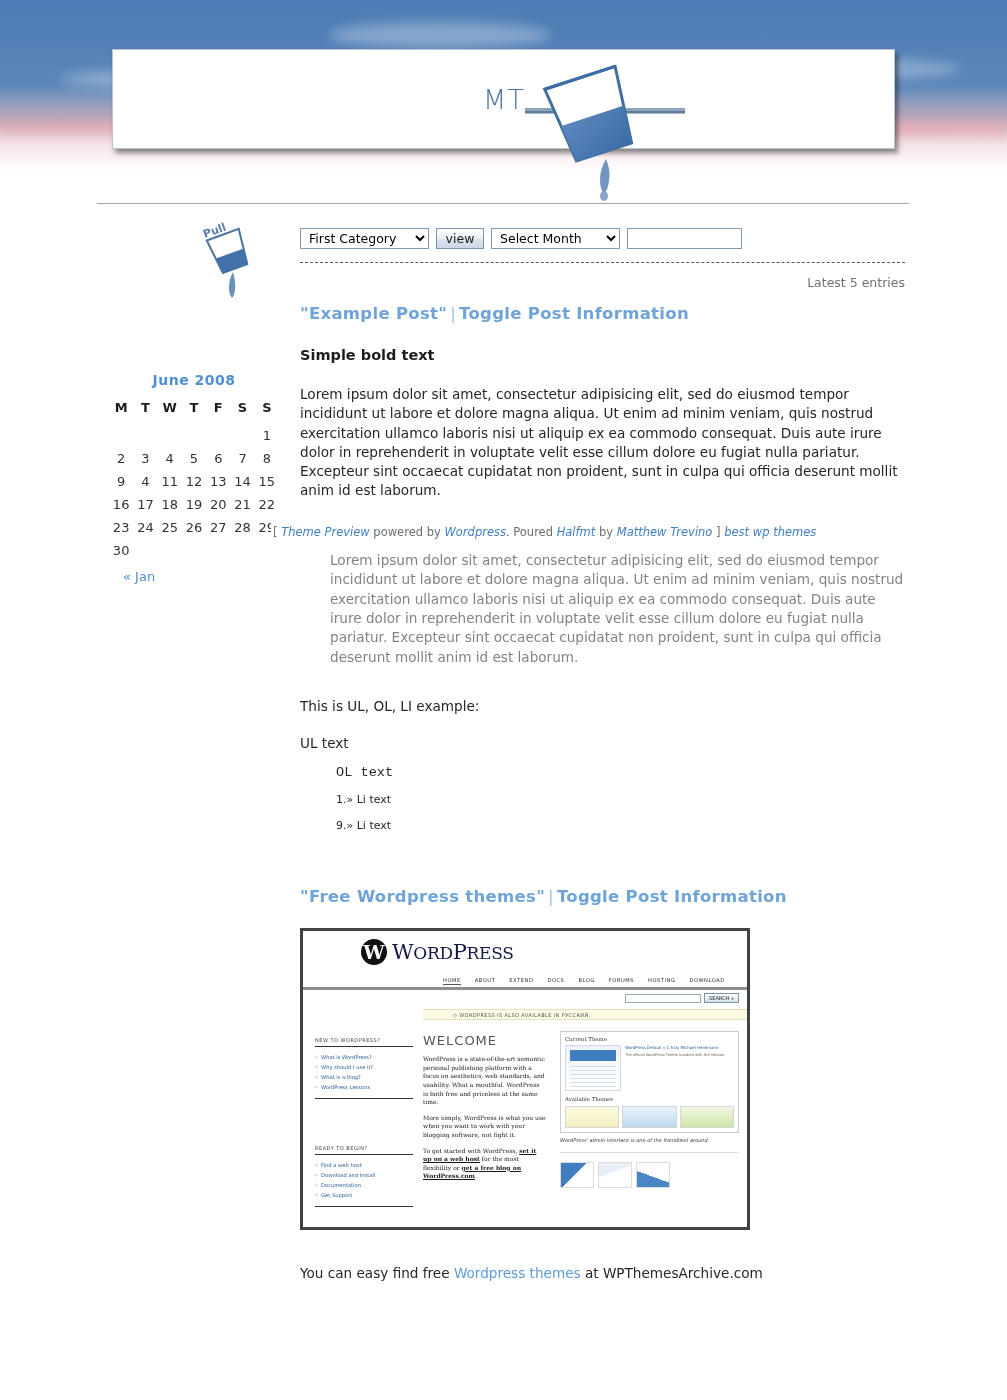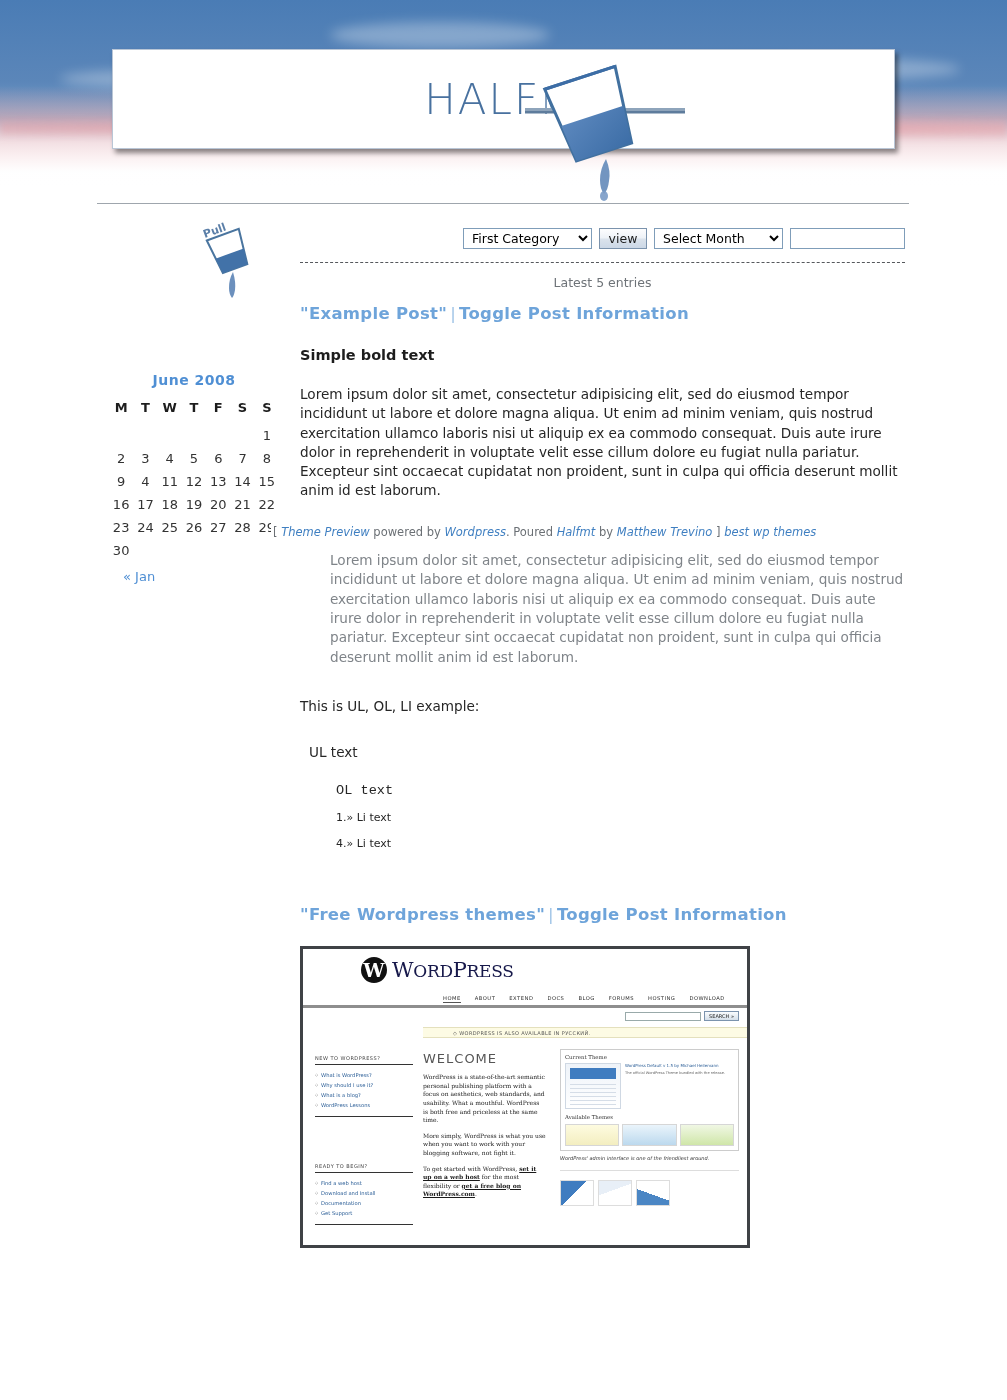--- a/index.html
+++ b/index.html
@@ -102,21 +102,21 @@
   }
   table.cal td {
     text-align:center; padding:4px 0; font-size:13px; color:#333;
   }
   .cal-nav { padding-top:7px; padding-left:14px; font-size:13px; }
   .cal-nav a { color:#4f8fd4; text-decoration:none; }
 
   .main { position:absolute; left:300px; top:0; width:605px; }
 
   
-  .toolbar { display:flex; align-items:center; gap:7px; padding-top:16px;justify-content:flex-end; }
+  .toolbar { display:flex; align-items:center; gap:7px; padding-top:16px; }
   select.ctl {
     font-family:"DejaVu Sans", sans-serif; font-size:12.5px;
     height:21px; padding:1px 2px 1px 4px;
     border:1px solid #7f9db9; background:#ffffff; color:#000;
     border-radius:0;
   }
   select#catsel { width:129px; }
   select#monthsel { width:129px; }
   button.viewbtn {
     font-family:"DejaVu Sans", sans-serif; font-size:12.5px;
@@ -133,21 +133,21 @@
     padding:1px 3px;
   }
 
   .dotted-rule {
     margin-top:13px;
     border-top:1px dashed #55585c;
     height:0;
   }
 
   .latest {
-    text-align:center; font-size:12.5px; color:#6e7378;
+    text-align:right; font-size:12.5px; color:#6e7378;
     padding-top:12px;
   }
 
   
   .post { padding-top:5px; }
   h2.post-title {
     margin:0 0 0 0; padding:9px 0 0 0;
     font-size:16.5px; font-weight:bold; letter-spacing:.3px;
     color:#6ea4da;
   }
@@ -166,21 +166,21 @@
   }
   p.lead { padding-top:22px; }
 
   blockquote.bq {
     margin:9px 0 0 0; padding:3px 0 0 30px;
     font-size:13.6px; line-height:19.3px; color:#7f8489;
   }
 
   p.listintro { padding-top:30px; }
 
-  ul.demo { list-style:none; margin:9px; padding:19px 0 0 0; }
+  ul.demo { list-style:none; margin:0; padding:19px 0 0 0; }
   ul.demo > li { font-size:13.6px; color:#262626; padding:0 0 0 0; }
   .olhead { padding:0 0 0 36px; font-size:13.6px; color:#262626; padding-top:14px;font-family:Liberation Mono, monospace; }
   .li-row { padding-top:13px; font-size:11px; color:#262626; }
 
   
   .shot-frame {
     margin-top:22px;
     width:450px; height:302px;
     border:3px solid #3f4246;
     background:#ffffff;
@@ -273,21 +273,20 @@
   <div class="wisp" style="left:330px;top:22px;width:220px;height:26px;"></div>
   <div class="wisp" style="left:700px;top:58px;width:260px;height:22px;"></div>
   <div class="wisp" style="left:60px;top:70px;width:190px;height:18px;"></div>
   <div class="pinkband"></div>
 </div>
 
 <div id="page">
 
   <div class="banner">
     <div class="logo-wrap">
-      <span class="logo-half">HALF</span>
       <span class="logo-mt">MT</span>
     </div>
   </div>
 
   <svg class="brush" viewBox="0 0 170 150">
     <defs>
       <linearGradient id="gb" x1="0" y1="0" x2="1" y2="1">
         <stop offset="0" stop-color="#5b87bd"></stop>
           <stop offset="1" stop-color="#3c6da6"></stop>
       </linearGradient>
@@ -434,21 +433,21 @@
         <blockquote class="bq">Lorem ipsum dolor sit amet, consectetur adipisicing elit, sed do eiusmod tempor incididunt ut labore et dolore magna aliqua. Ut enim ad minim veniam, quis nostrud exercitation ullamco laboris nisi ut aliquip ex ea commodo consequat. Duis aute irure dolor in reprehenderit in voluptate velit esse cillum dolore eu fugiat nulla pariatur. Excepteur sint occaecat cupidatat non proident, sunt in culpa qui officia deserunt mollit anim id est laborum.</blockquote>
 
         <p class="body listintro">This is UL, OL, LI example:</p>
 
         <ul class="demo">
           <li>UL text</li>
         </ul>
         <div class="olhead">OL text</div>
         <div style="padding-left:36px;">
           <div class="li-row">1.» Li text</div>
-          <div class="li-row">4.» Li text</div>
+          <div class="li-row">9.» Li text</div>
         </div>
       </div>
 
       <div class="post" style="padding-top:46px;">
         <h2 class="post-title">
           <a href="#">"Free Wordpress themes"</a><span class="bar">|</span><a href="#">Toggle Post Information</a>
         </h2>
 
         <div class="shot-frame">
           <div class="wp">
@@ -529,20 +528,21 @@
                 <div class="wp-tiles">
                   <div style="background:linear-gradient(135deg,#3f7cc0 0 45%,#fff 45% 100%);"></div>
                   <div style="background:linear-gradient(160deg,#e8eff7 0 40%,#fff 40%);"></div>
                   <div style="background:linear-gradient(200deg,#fff 0 55%,#4b86c4 55%);"></div>
                 </div>
               </div>
             </div>
           </div>
         </div>
 
+        <p class="caption"><span>You can easy find free </span><a href="#">Wordpress themes</a><span> at WPThemesArchive.com</span></p>
       </div>
 
       <div class="post" style="padding-top:45px;">
         
         
       </div>
 
     </div>
   </div>
 

